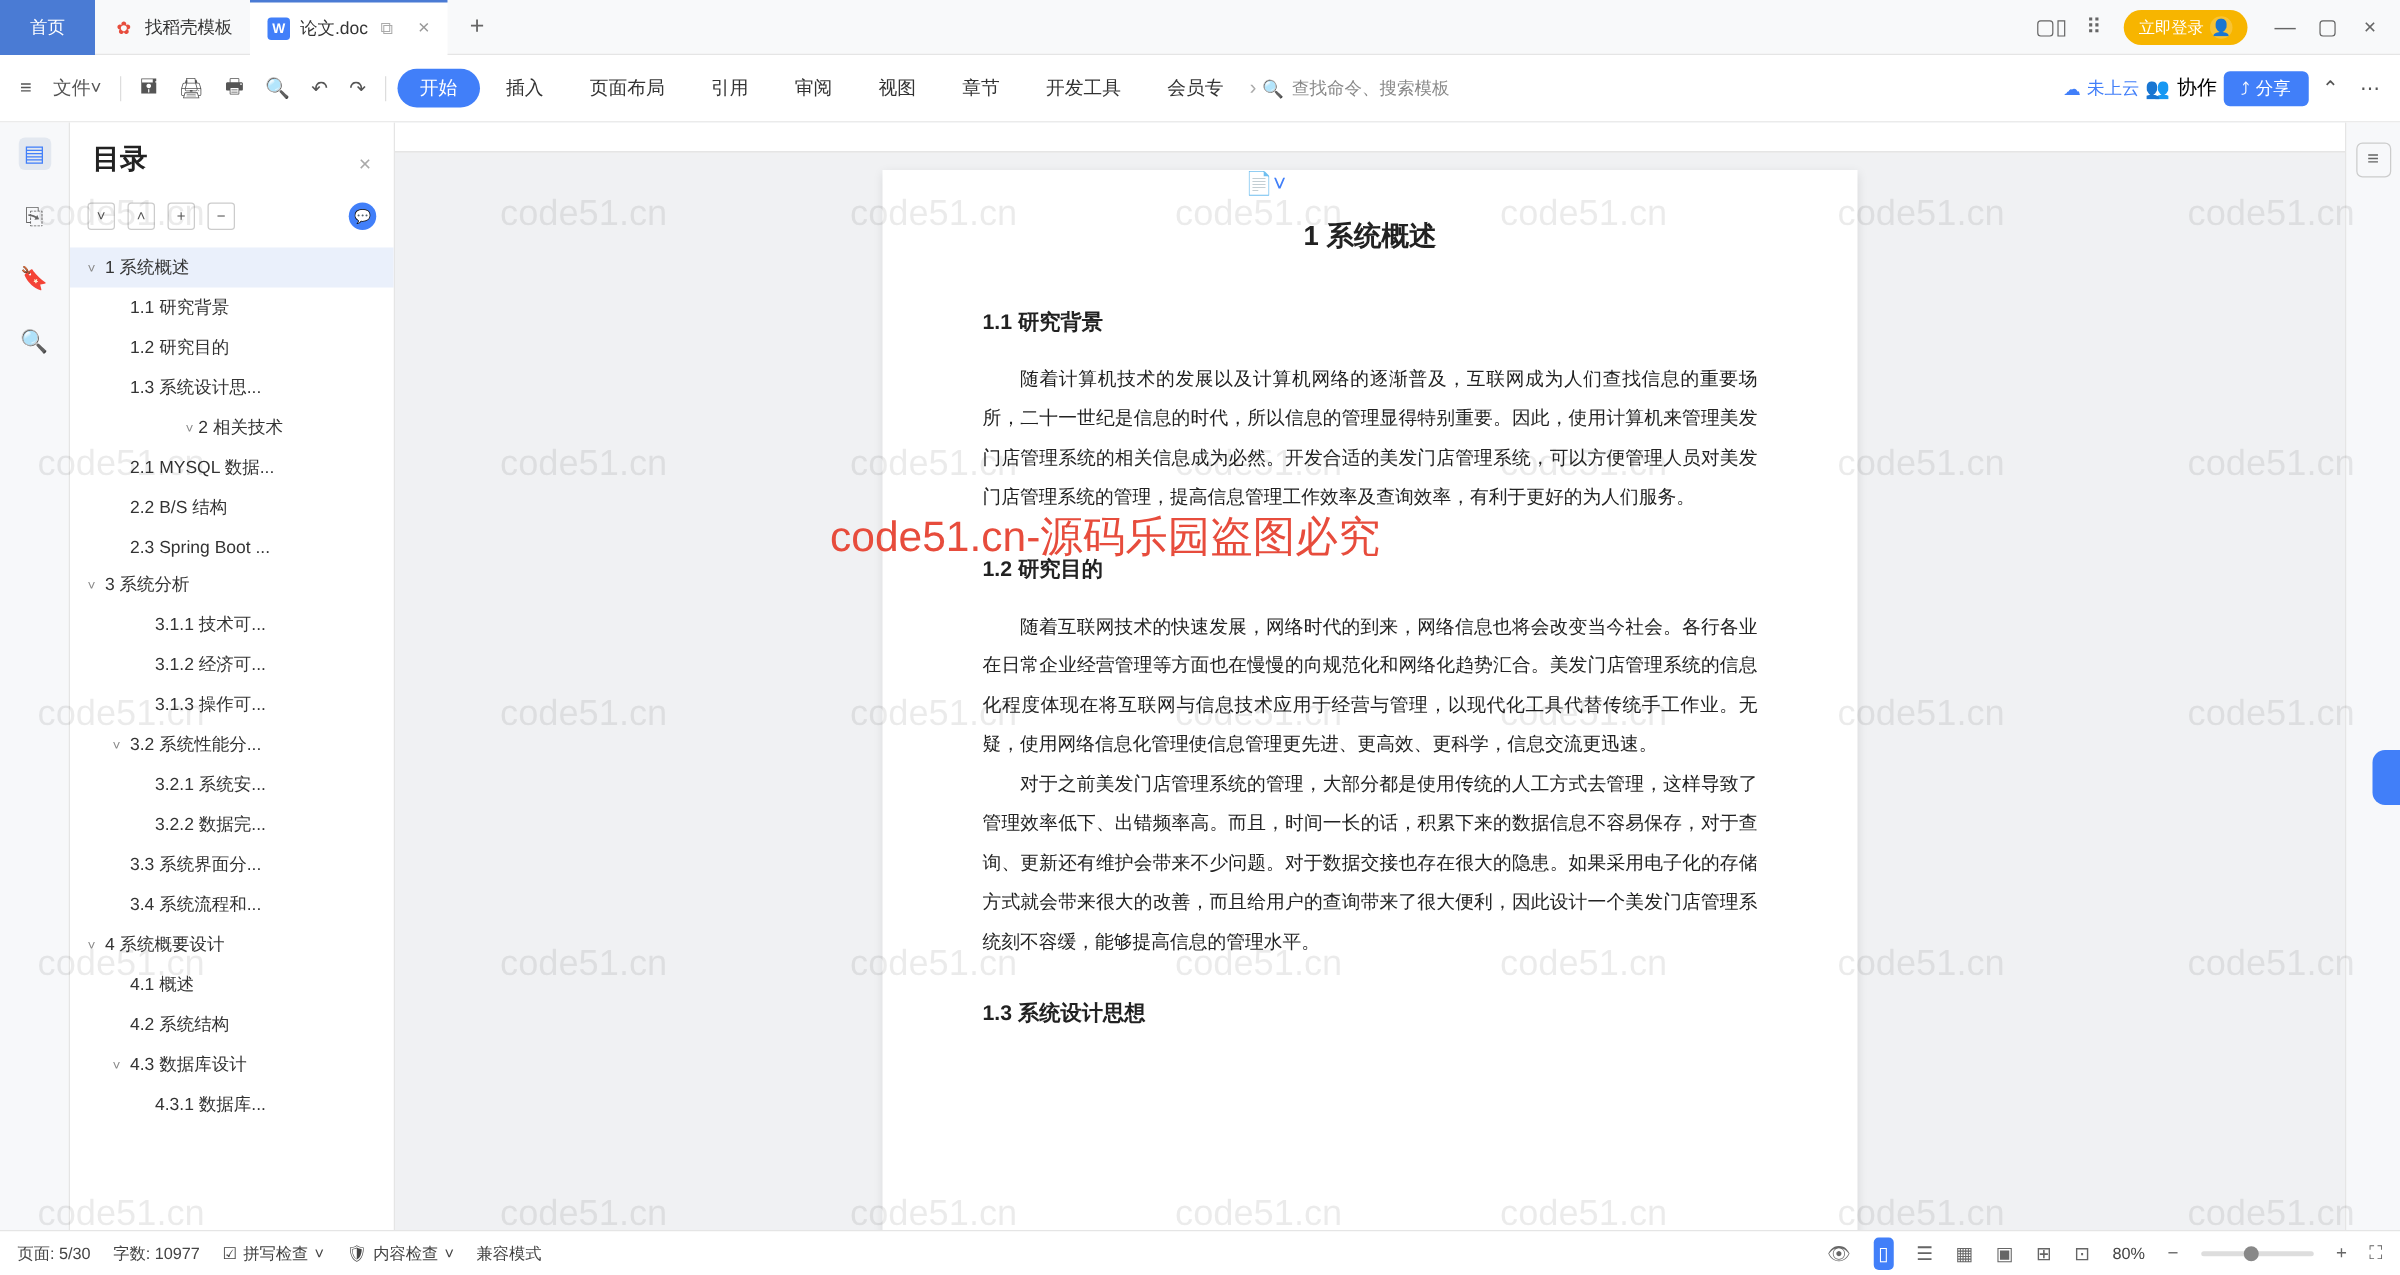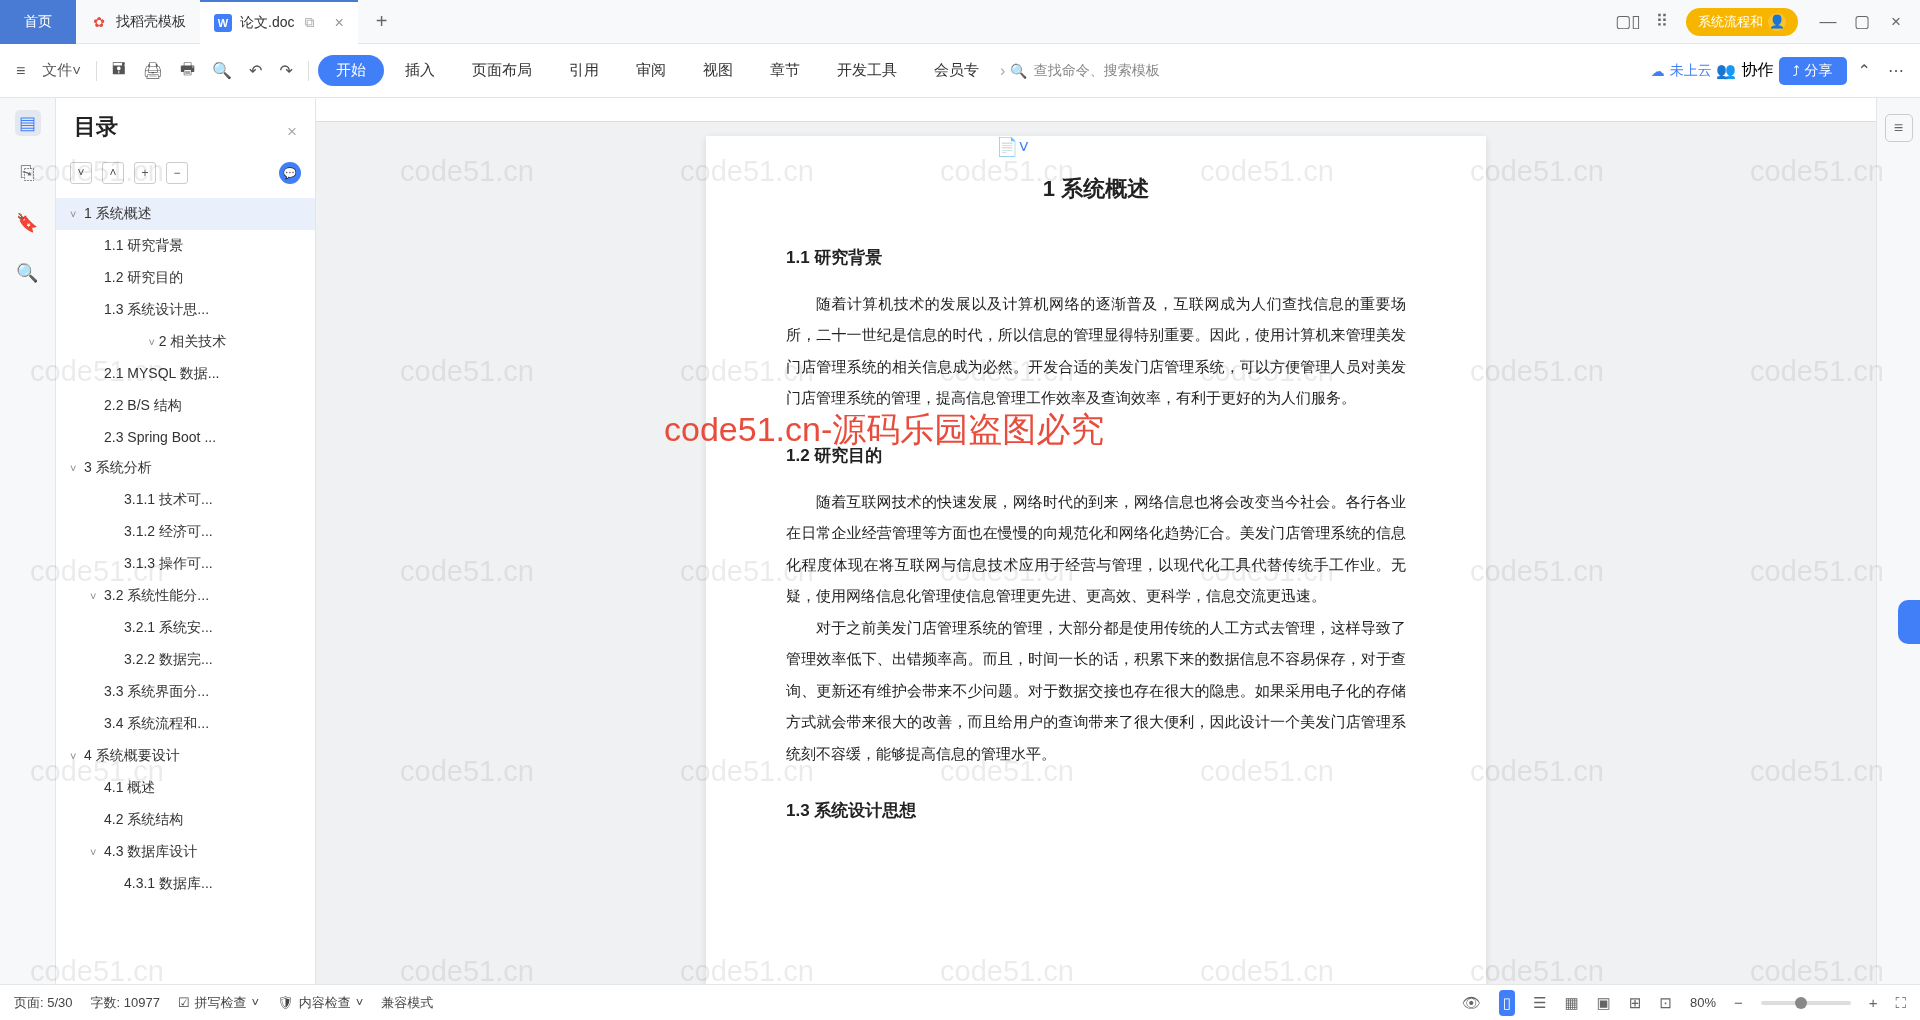--- a/index.html
+++ b/index.html
@@ -72,21 +72,21 @@
     <span class="tab-icon" style="background:#417ff9;color:#fff;border-radius:3px;font-size:11px;font-weight:700">W</span>
     <span>论文.doc</span>
     <span class="tab-split">⧉</span>
     <span class="tab-close">×</span>
   </div>
   <div class="tab-add">+</div>
   <div class="title-right">
     <span class="tr-icon">▢▯</span>
     <span class="tr-icon">⠿</span>
     <div class="login-btn">
-      <span>系统流程和</span>
+      <span>立即登录</span>
       <span class="avatar">👤</span>
     </div>
     <div class="win-btns">
       <span class="tr-icon">—</span>
       <span class="tr-icon">▢</span>
       <span class="tr-icon">×</span>
     </div>
   </div>
 </div>
 

